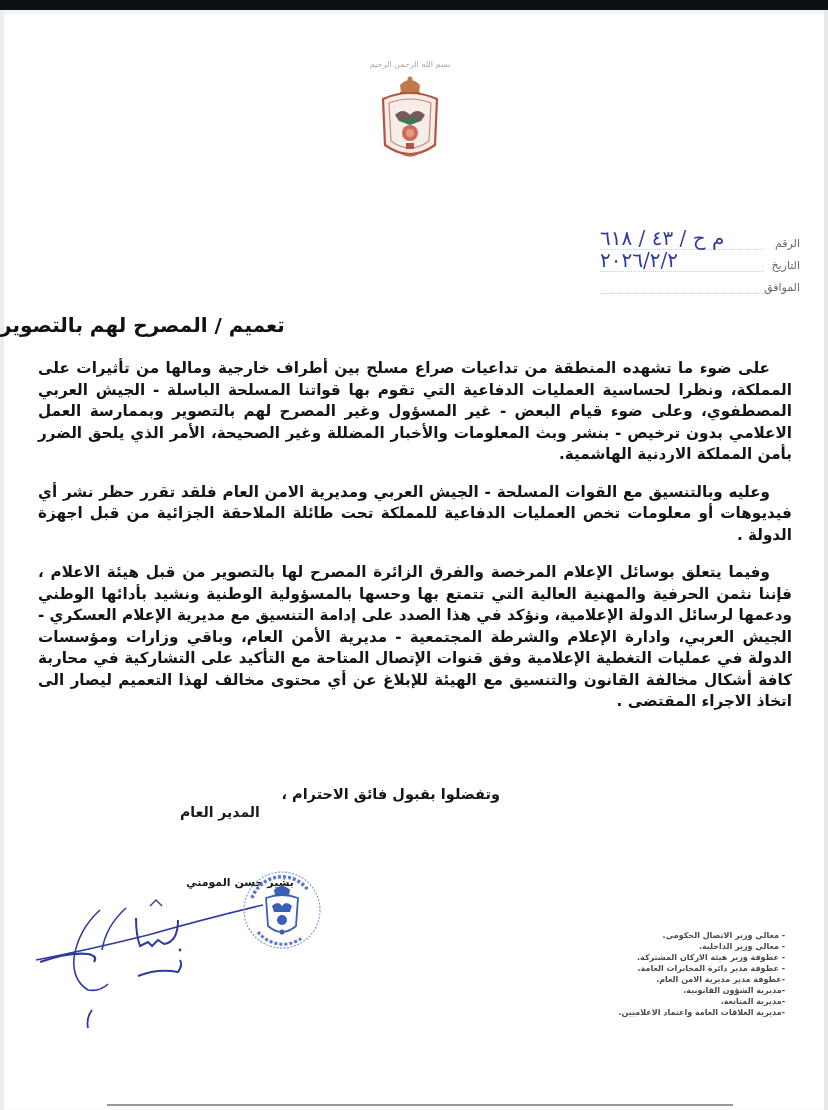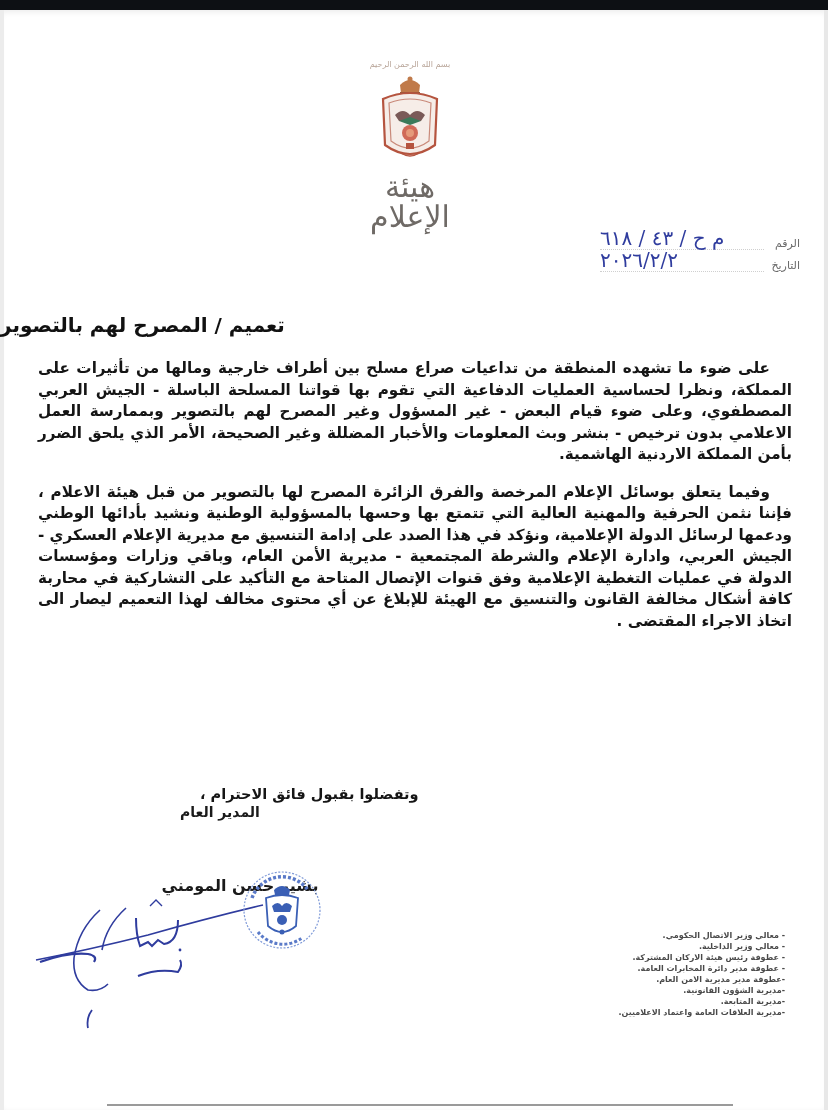--- a/index.html
+++ b/index.html
@@ -40,24 +40,24 @@
   .body {
     position: absolute; left: 38px; width: 754px; top: 358px;
     direction: rtl; text-align: justify; color: #151515;
     font-size: 15.2px; font-weight: bold; line-height: 21.5px;
   }
   .greeting { margin: 0 0 6px 0; }
   .para { margin: 0 0 16px 0; text-indent: 22px; text-align-last: right; }
 
   .closing {
     position: absolute; left: 200px; width: 300px; top: 786px; direction: rtl;
-    text-align: left; font-size: 14.5px; font-weight: bold; color: #151515;
+    text-align: right; font-size: 14.5px; font-weight: bold; color: #151515;
   }
   .sign-title { position: absolute; left: 180px; width: 120px; top: 804px; text-align: left; direction: rtl; font-size: 14px; font-weight: bold; color: #1a1a1a; }
-  .sign-name { position: absolute; left: 150px; width: 180px; top: 876px; text-align: center; direction: rtl; font-size: 16px; font-weight: bold; color: #1a1a1a; }
+  .sign-name { position: absolute; left: 150px; width: 180px; top: 876px; text-align: center; direction: rtl; font-size: 11px; font-weight: bold; color: #1a1a1a; }
   .signature { position: absolute; left: 28px; top: 880px; }
   .stamp { position: absolute; left: 240px; top: 868px; }
 
   .cc-list { position: absolute; left: 545px; width: 240px; top: 930px; direction: rtl; }
   .cc-item { font-size: 8px; color: #4a4a4a; line-height: 11px; white-space: nowrap; font-weight: bold; }
 
   .footer-line { position: absolute; left: 107px; top: 1104px; width: 626px; height: 2px; background: #9a9a9a; }
 </style>
 </head>
 <body>
@@ -75,38 +75,42 @@
     <rect x="25" y="19" width="20" height="3" fill="#9a5a3a"></rect>
     <path d="M8 26 Q35 14 62 26 L60 72 Q35 90 10 72 Z" fill="#f6ede8" stroke="#b5543f" stroke-width="2.2"></path>
     <path d="M14 30 Q35 22 56 30 L54 68 Q35 82 16 68 Z" fill="none" stroke="#c98a7a" stroke-width="1.2"></path>
     <path d="M20 42 Q28 34 35 42 Q42 34 50 42 L46 48 L24 48 Z" fill="#7a5a58"></path>
     <path d="M24 48 L35 44 L46 48 L35 52 Z" fill="#3a7a5a"></path>
     <circle cx="35" cy="60" r="8" fill="#d06a58"></circle>
     <circle cx="35" cy="60" r="4" fill="#e59a7a"></circle>
     <rect x="31" y="70" width="8" height="6" fill="#b5543f"></rect>
     <path d="M26 80 Q35 86 44 80" fill="none" stroke="#b5543f" stroke-width="1.5"></path>
   </svg>
-  <div class="org-name">هيئة الإعلام</div>
 </div>
 
 <div class="refblock">
   <div class="ref-row">
     <span class="ref-label">الرقم</span>
     <span class="ref-value">م ح / ٤٣ / ٦١٨</span>
   </div>
   <div class="ref-row">
     <span class="ref-label">التاريخ</span>
     <span class="ref-value">٢٠٢٦/٢/٢</span>
   </div>
+  <div class="ref-row">
+    <span class="ref-label">الموافق</span>
+    <span class="ref-value"></span>
+  </div>
 </div>
 
 <div class="subject">تعميم / المصرح لهم بالتصوير</div>
 
 <div class="body">
   <p class="para">على ضوء ما تشهده المنطقة من تداعيات صراع مسلح بين أطراف خارجية ومالها من تأثيرات على المملكة، ونظرا لحساسية العمليات الدفاعية التي تقوم بها قواتنا المسلحة الباسلة - الجيش العربي المصطفوي، وعلى ضوء قيام البعض - غير المسؤول وغير المصرح لهم بالتصوير وبممارسة العمل الاعلامي بدون ترخيص - بنشر وبث المعلومات والأخبار المضللة وغير الصحيحة، الأمر الذي يلحق الضرر بأمن المملكة الاردنية الهاشمية.</p>
+  <p class="para">وعليه وبالتنسيق مع القوات المسلحة - الجيش العربي ومديرية الامن العام فلقد تقرر حظر نشر أي فيديوهات أو معلومات تخص العمليات الدفاعية للمملكة تحت طائلة الملاحقة الجزائية من قبل اجهزة الدولة .</p>
   <p class="para">وفيما يتعلق بوسائل الإعلام المرخصة والفرق الزائرة المصرح لها بالتصوير من قبل هيئة الاعلام ، فإننا نثمن الحرفية والمهنية العالية التي تتمتع بها وحسها بالمسؤولية الوطنية ونشيد بأدائها الوطني ودعمها لرسائل الدولة الإعلامية، ونؤكد في هذا الصدد على إدامة التنسيق مع مديرية الإعلام العسكري - الجيش العربي، وادارة الإعلام والشرطة المجتمعية - مديرية الأمن العام، وباقي وزارات ومؤسسات الدولة في عمليات التغطية الإعلامية وفق قنوات الإتصال المتاحة مع التأكيد على التشاركية في محاربة كافة أشكال مخالفة القانون والتنسيق مع الهيئة للإبلاغ عن أي محتوى مخالف لهذا التعميم ليصار الى اتخاذ الاجراء المقتضى .</p>
 </div>
 
 <div class="closing">وتفضلوا بقبول فائق الاحترام ،</div>
 
 <div class="sign-title">المدير العام</div>
 <div class="sign-name">بشير حسن المومني</div>
 
 <svg class="signature" width="250" height="160" viewBox="0 0 250 160">
   <path d="M8 80 Q60 70 120 55 Q180 38 235 25" fill="none" stroke="#2f3c9e" stroke-width="1.6"></path>
@@ -127,21 +131,21 @@
   <path d="M34 22 Q42 14 50 22 L49 27 L35 27 Z" fill="#3a5fb5"></path>
   <path d="M26 30 Q42 24 58 30 L56 58 Q42 70 28 58 Z" fill="none" stroke="#3a5fb5" stroke-width="1.8"></path>
   <path d="M32 38 Q38 32 42 38 Q46 32 52 38 L50 44 L34 44 Z" fill="#3a5fb5"></path>
   <circle cx="42" cy="52" r="5" fill="#3a5fb5"></circle>
   <circle cx="42" cy="64" r="2.5" fill="#3a5fb5"></circle>
 </svg>
 
 <div class="cc-list">
   <div class="cc-item">- معالي وزير الاتصال الحكومي.</div>
   <div class="cc-item">- معالي وزير الداخلية.</div>
-  <div class="cc-item">- عطوفة رئيس هيئة الاركان المشتركة.</div>
+  <div class="cc-item">- عطوفة وزير هيئة الاركان المشتركة.</div>
   <div class="cc-item">- عطوفة مدير دائرة المخابرات العامة.</div>
   <div class="cc-item">-عطوفة مدير مديرية الامن العام.</div>
   <div class="cc-item">-مديرية الشؤون القانونية.</div>
   <div class="cc-item">-مديرية المتابعة.</div>
   <div class="cc-item">-مديرية العلاقات العامة واعتماد الاعلاميين.</div>
 </div>
 
 <div class="footer-line"></div>
 
 </body></html>

